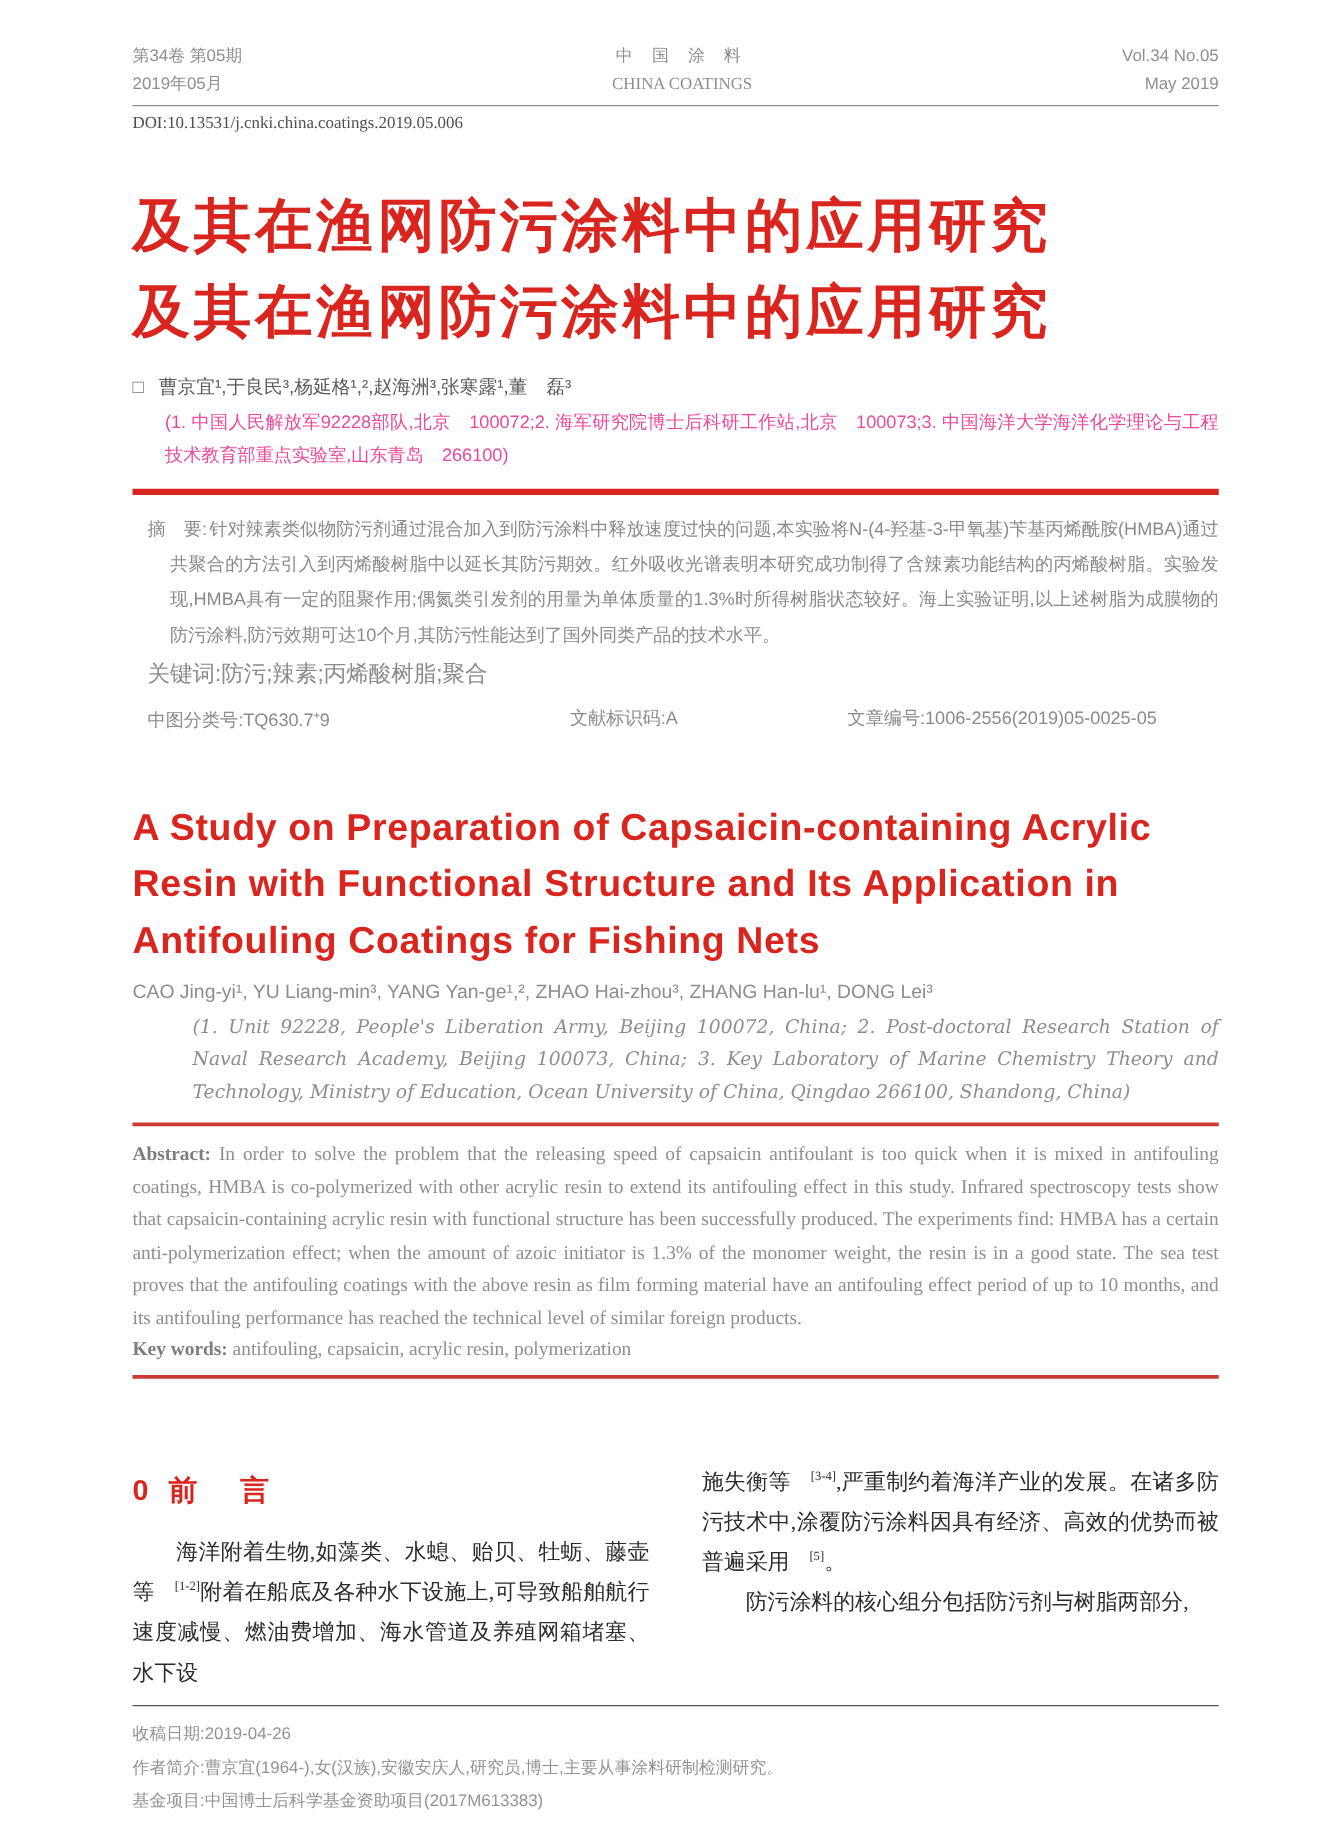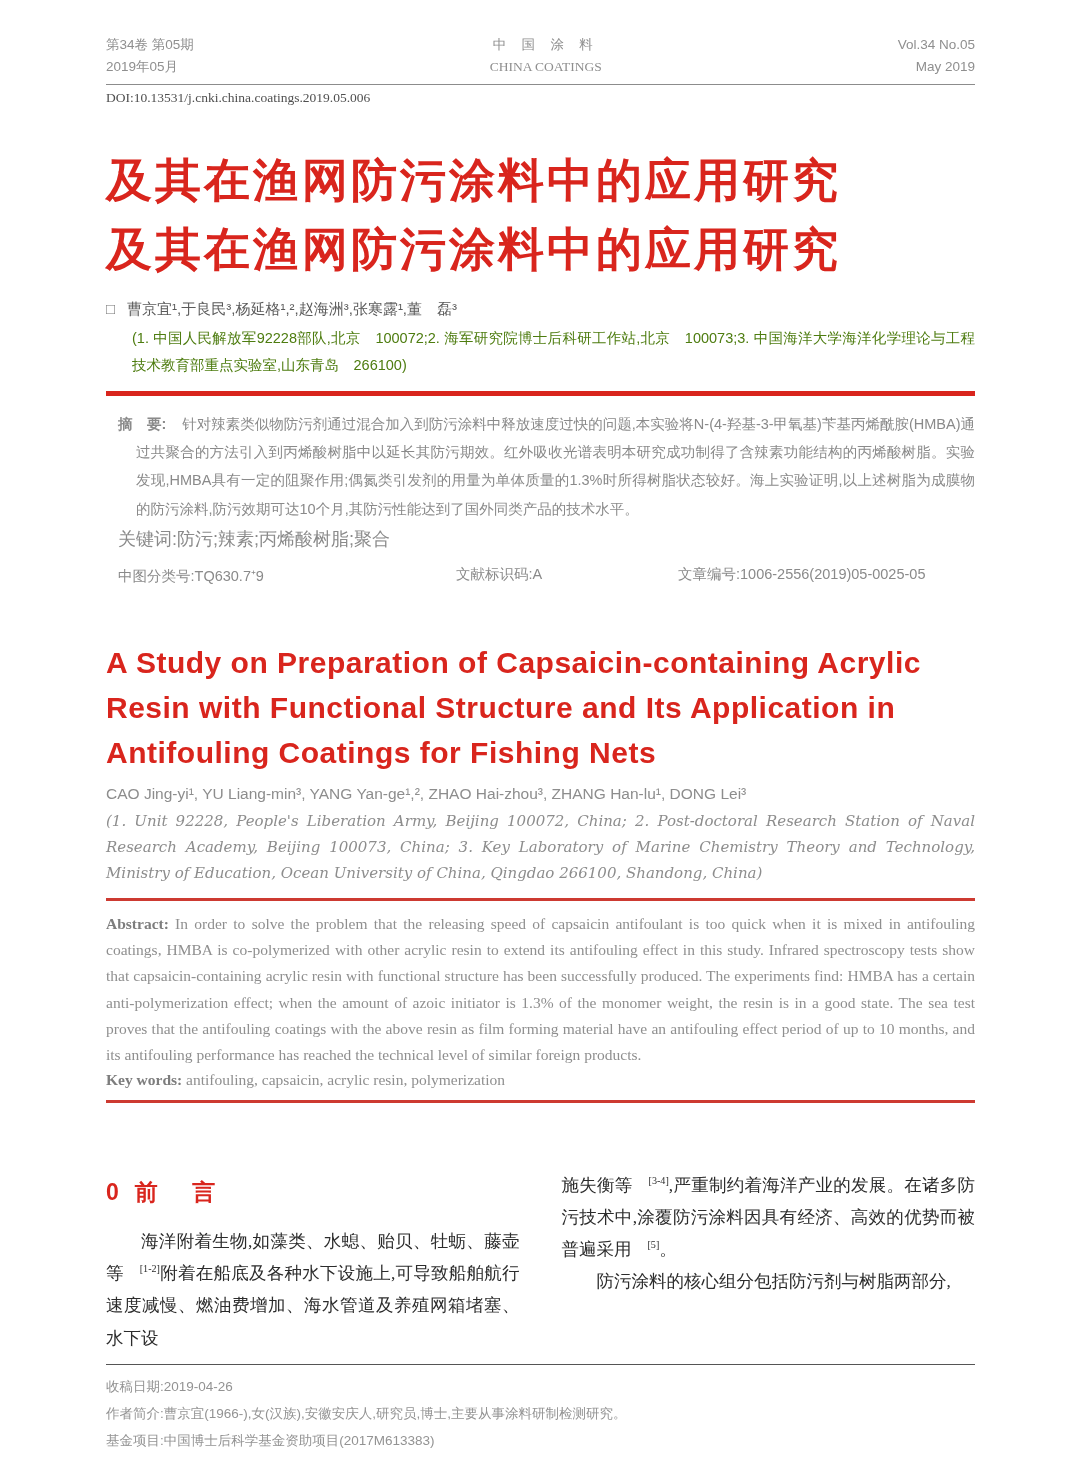--- a/index.html
+++ b/index.html
@@ -23,40 +23,40 @@
   .header-rule{border:none;border-top:1.5px solid #8c8c8c;margin:7px 0 5px 0;}
   .doi{font-family:"Liberation Serif",serif;color:#4f4f4f;font-size:13.5px;}
 
   
   .title-cn{margin-top:40px;color:var(--accent-red);font-weight:900;
     font-size:46px;line-height:1.5;letter-spacing:3px;text-align:left;}
 
   
   .authors-cn{margin-top:16px;color:#5a5a5a;font-size:15px;}
   .authors-cn .marker{margin-right:12px;color:#777;}
-  .affil-cn{margin-top:6px;padding-left:26px;color:#4d7c0f;font-size:14.5px;line-height:1.85;text-align:justify;}
+  .affil-cn{margin-top:6px;padding-left:26px;color:#ec4899;font-size:14.5px;line-height:1.85;text-align:justify;}
 
   .rule-red-thick{height:5px;background:var(--accent-red);border:none;margin:12px 0 14px 0;}
 
   
   .abs-cn{margin-left:12px;color:#8a8a8a;font-size:14.5px;line-height:1.95;
     text-align:justify;padding-left:18px;text-indent:-18px;}
-  .abs-cn .lbl{margin-right:16px;font-weight:bold;}
+  .abs-cn .lbl{margin-right:2px;}
   .kw-cn{margin:4px 0 4px 12px;color:#8a8a8a;font-size:18px;}
   .meta-row{display:flex;margin:14px 0 0 12px;color:#8a8a8a;font-size:14.5px;}
   .meta-row .m1{width:338px;}
   .meta-row .m2{width:222px;}
   sup{font-size:0.62em;}
 
   
   .title-en{margin-top:54px;color:var(--accent-red);font-weight:bold;
     font-size:30px;line-height:1.5;letter-spacing:0.5px;}
   .authors-en{margin-top:10px;color:#8d8d8d;font-size:15.5px;}
   .affil-en{margin-top:5px;font-family:"DejaVu Serif",serif;font-style:italic;
-    color:#8d8d8d;font-size:15px;line-height:1.75;text-align:justify;}
+    color:#8d8d8d;font-size:15px;line-height:1.75;text-align:justify;margin-left:48px;}
   .rule-red-thin{height:3px;background:var(--rule-red);border:none;margin:11px 0 10px 0;}
 
   
   .abs-en{font-family:"Liberation Serif",serif;color:#8f8f8f;font-size:15.5px;
     line-height:1.7;text-align:justify;}
   .abs-en b,.kw-en b{color:#7d7d7d;}
   .kw-en{font-family:"Liberation Serif",serif;color:#8f8f8f;font-size:15.5px;margin-top:2px;}
 
   
   .body-area{margin-top:66px;display:flex;gap:42px;}
@@ -148,17 +148,17 @@
     </div>
     <div class="col">
       <p>施失衡等<sup class="ref">[3-4]</sup>,严重制约着海洋产业的发展。在诸多防污技术中,涂覆防污涂料因具有经济、高效的优势而被普遍采用<sup class="ref">[5]</sup>。</p>
       <p class="indent">防污涂料的核心组分包括防污剂与树脂两部分,</p>
     </div>
   </div>
 
   <hr class="foot-rule">
   <div class="footnotes">
     <div>收稿日期:2019-04-26</div>
-    <div>作者简介:曹京宜(1966-),女(汉族),安徽安庆人,研究员,博士,主要从事涂料研制检测研究。</div>
+    <div>作者简介:曹京宜(1964-),女(汉族),安徽安庆人,研究员,博士,主要从事涂料研制检测研究。</div>
     <div>基金项目:中国博士后科学基金资助项目(2017M613383)</div>
   </div>
 
 </div>
 
 </body></html>

